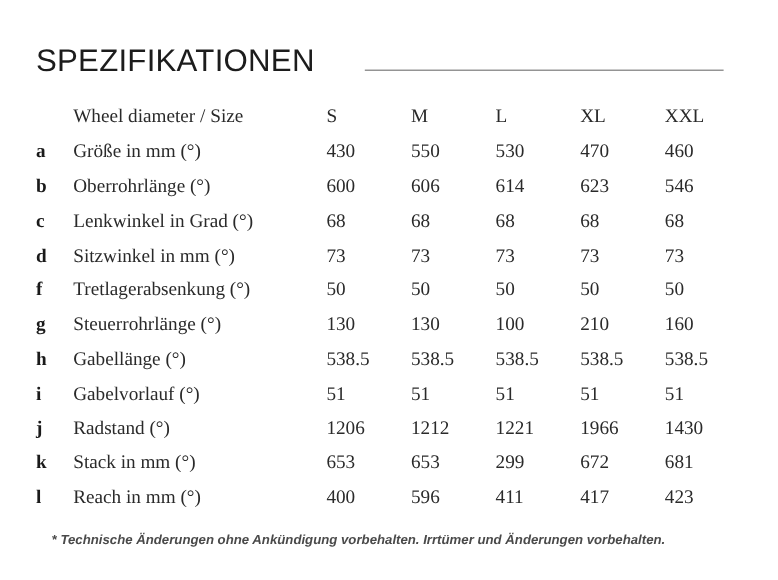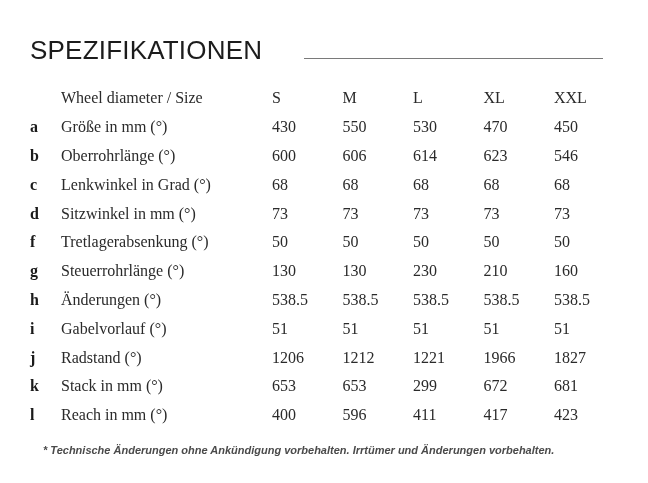--- a/index.html
+++ b/index.html
@@ -93,21 +93,21 @@
     </tr>
   </thead>
   <tbody>
     <tr>
       <td class="col-key">a</td>
       <td>Größe in mm (°)</td>
       <td>430</td>
       <td>550</td>
       <td>530</td>
       <td>470</td>
-      <td>450</td>
+      <td>460</td>
     </tr>
     <tr>
       <td class="col-key">b</td>
       <td>Oberrohrlänge (°)</td>
       <td>600</td>
       <td>606</td>
       <td>614</td>
       <td>623</td>
       <td>546</td>
     </tr>
@@ -136,27 +136,27 @@
       <td>50</td>
       <td>50</td>
       <td>50</td>
       <td>50</td>
     </tr>
     <tr>
       <td class="col-key">g</td>
       <td>Steuerrohrlänge (°)</td>
       <td>130</td>
       <td>130</td>
-      <td>230</td>
+      <td>100</td>
       <td>210</td>
       <td>160</td>
     </tr>
     <tr>
       <td class="col-key">h</td>
-      <td>Änderungen (°)</td>
+      <td>Gabellänge (°)</td>
       <td>538.5</td>
       <td>538.5</td>
       <td>538.5</td>
       <td>538.5</td>
       <td>538.5</td>
     </tr>
     <tr>
       <td class="col-key">i</td>
       <td>Gabelvorlauf (°)</td>
       <td>51</td>
@@ -165,21 +165,21 @@
       <td>51</td>
       <td>51</td>
     </tr>
     <tr>
       <td class="col-key">j</td>
       <td>Radstand (°)</td>
       <td>1206</td>
       <td>1212</td>
       <td>1221</td>
       <td>1966</td>
-      <td>1827</td>
+      <td>1430</td>
     </tr>
     <tr>
       <td class="col-key">k</td>
       <td>Stack in mm (°)</td>
       <td>653</td>
       <td>653</td>
       <td>299</td>
       <td>672</td>
       <td>681</td>
     </tr>

